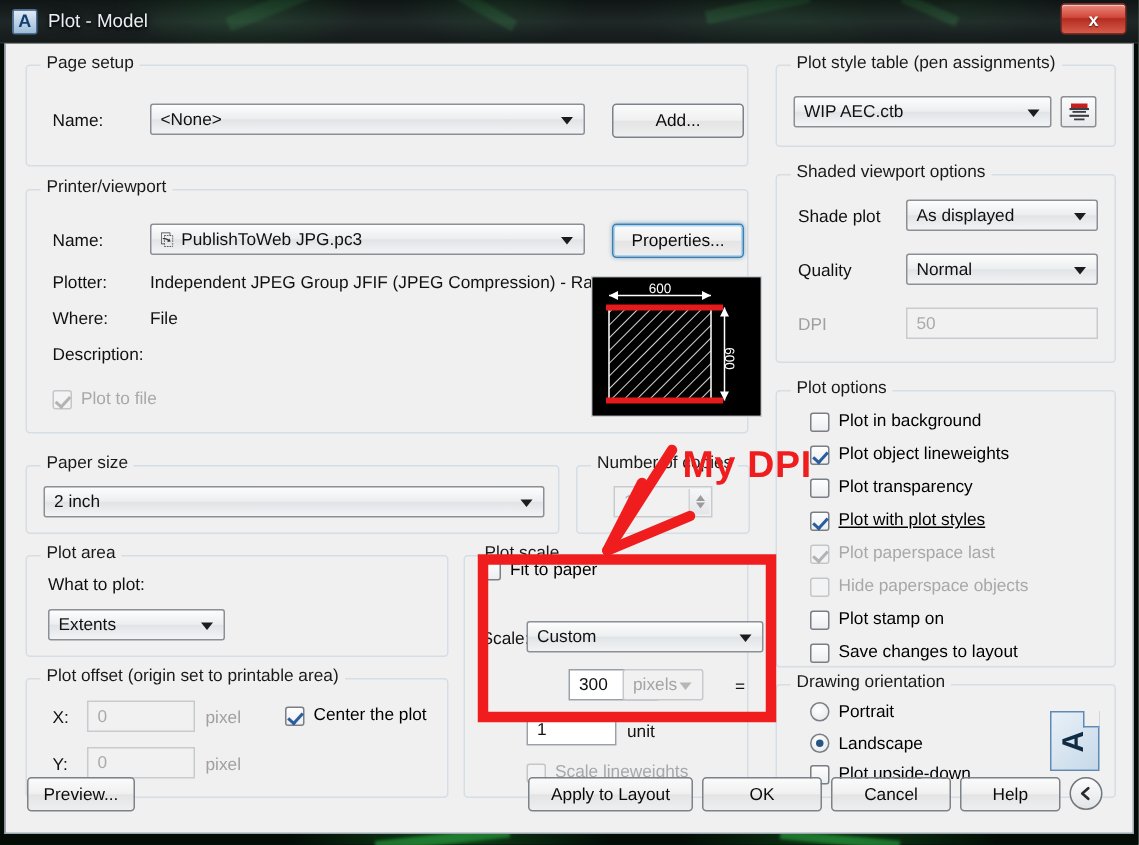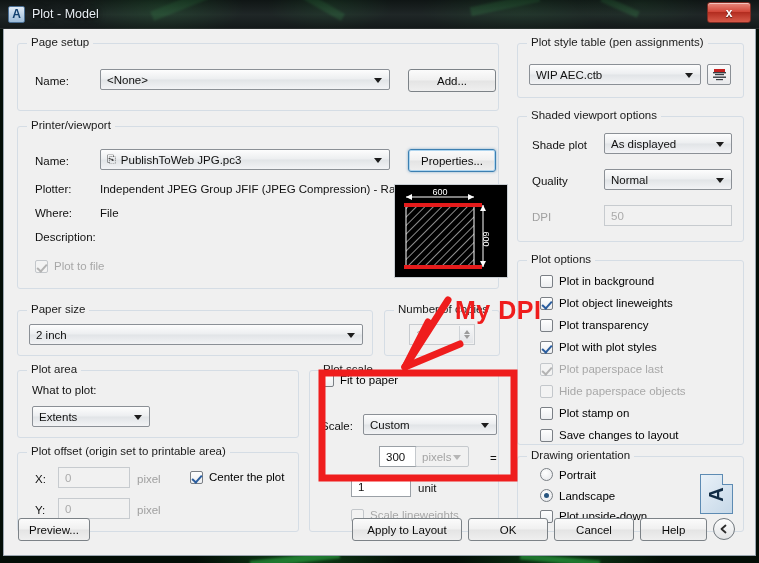--- a/index.html
+++ b/index.html
@@ -302,21 +302,21 @@
       <span class="fld dis" style="left:119px; top:51px;">pixel</span>
     </div>
 
     <div class="grp" style="left:305px; top:341px; width:190px; height:162px;">
       <span class="lbl">Plot scale</span>
       <div class="cb" style="left:11px; top:3px;">
         <span class="box"></span>
         <span>Fit to paper</span>
       </div>
       <span class="fld" style="left:11px; top:49px;">Scale:</span>
-      <div class="combo" style="left:41px; top:43px; width:134px;margin-left:12px;">
+      <div class="combo" style="left:41px; top:43px; width:158px;">
         <span>Custom</span>
         <span class="arrow"></span>
       </div>
       <div class="txt" style="left:41px; top:75px; width:60px;margin-left:28px;">
         <span>300</span>
       </div>
       <div class="combo disabled" style="left:105px; top:75px; width:54px;">
         <span>pixels</span>
         <span class="arrow"></span>
       </div>
@@ -374,21 +374,21 @@
         <span>Plot in background</span>
       </div>
       <div class="cb checked" style="left:22px; top:36px;">
         <span class="box"></span>
         <span>Plot object lineweights</span>
       </div>
       <div class="cb" style="left:22px; top:58px;">
         <span class="box"></span>
         <span>Plot transparency</span>
       </div>
-      <div class="cb checked" style="left:22px; top:80px;">
+      <div class="cb checked" style="left:22px; top:80px;text-decoration:underline;">
         <span class="box"></span>
         <span>Plot with plot styles</span>
       </div>
       <div class="cb dis checked" style="left:22px; top:102px;">
         <span class="box"></span>
         <span>Plot paperspace last</span>
       </div>
       <div class="cb dis" style="left:22px; top:124px;">
         <span class="box"></span>
         <span>Hide paperspace objects</span>

